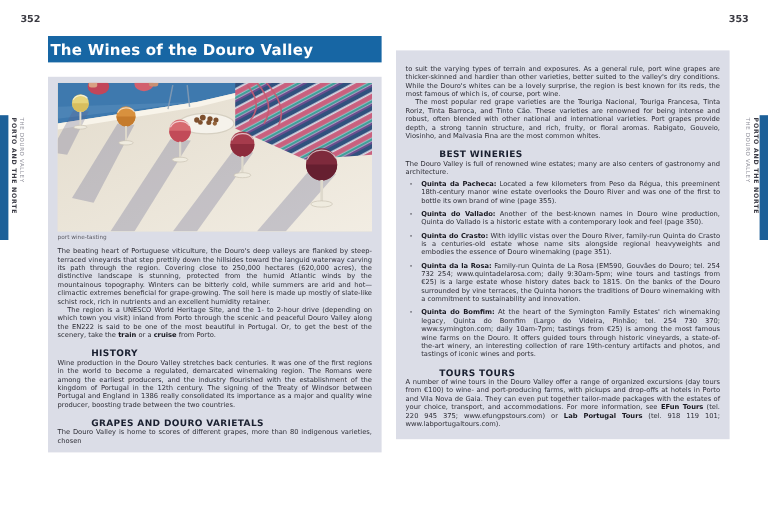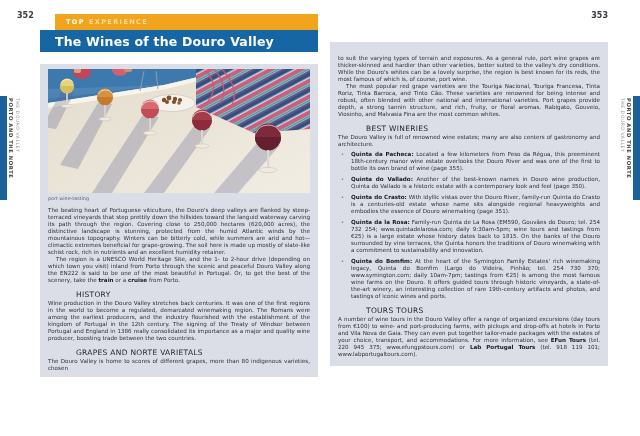--- a/index.html
+++ b/index.html
@@ -4,51 +4,51 @@
 <style>
   * { margin:0; padding:0; box-sizing:border-box; }
   html,body { background:#ffffff; }
   body { font-family:"DejaVu Sans","Liberation Sans",sans-serif; }
   #spread {
     position:relative; width:640px; height:436px; background:#ffffff;
     overflow:hidden;
   }
   .pagenum { position:absolute; top:11px; font-size:8px; font-weight:bold; color:#3a3a42; }
   #pagenum-left { left:17px; }
-  #pagenum-right { right:32px;text-align:center; }
+  #pagenum-right { right:16px;text-align:center; }
 
   
   .kicker-bar {
     position:absolute; left:55px; top:14px; width:263px; height:16px;
     background:#F2A41D; display:flex; align-items:center; padding-left:11px;
     font-size:6.5px; font-weight:bold; letter-spacing:1.4px;
   }
   .kicker-top { color:#ffffff; }
   .kicker-rest { color:#FBDCA2; margin-left:4px; }
   .title-bar {
     position:absolute; left:40px; top:30px; width:278px; height:22px;
-    background:#1766A4; display:flex; align-items:center; padding-left:15px;
+    background:#1766A4; display:flex; align-items:center; padding-left:2px;
   }
   .title-bar .title { color:#ffffff; font-size:12.5px; font-weight:bold; letter-spacing:0.2px; }
 
   .page-box {
     position:absolute; background:#DBDDE7;
   }
   #box-left  { left:40px;  top:64px; width:278px; height:313px; padding:5px 8px 0 8px; }
   #box-right { left:330px; top:42px; width:278px; height:324px; padding:13px 8px 0 8px; }
 
   .photo-wrap { width:262px; height:124px; overflow:hidden; background:#EAE4D8; }
   .caption { font-size:4.8px; color:#5d5d66; margin-top:3px; }
 
   .body-copy { margin-top:6px; font-size:5.6px; line-height:7px; color:#2e2e36; text-align:justify; }
   .para { text-indent:0; }
   .para.indent { text-indent:8px; }
   .b { font-weight:bold; color:#17171f; }
   h3.section {
-    font-size:7.5px; font-weight:normal; color:#1A2030; letter-spacing:0.3px;
+    font-size:7.5px; font-weight:bold; color:#1A2030; letter-spacing:0.3px;
     margin-top:7px; margin-bottom:2px;padding-left:28px;
   }
   .winery-list { margin-top:3px; }
   .winery-item { position:relative; padding-left:13px; margin-bottom:4px; font-size:5.6px; line-height:7px; text-align:justify; color:#2e2e36; }
   .winery-item::before { content:"•"; position:absolute; left:3px; top:0; color:#6b6b74; font-size:5px; }
 
   
   .tab { position:absolute; top:96px; height:125px; }
   #tab-left  { left:0; }
   #tab-right { right:0; }
@@ -67,24 +67,20 @@
   #tab-right .tab-section { right:15px; }
 </style>
 </head>
 <body>
 
 <div id="spread">
 
   <div class="pagenum" id="pagenum-left">352</div>
   <div class="pagenum" id="pagenum-right">353</div>
 
-  <div class="kicker-bar">
-    <span class="kicker-top">TOP</span>
-    <span class="kicker-rest">EXPERIENCE</span>
-  </div>
   <div class="title-bar">
     <span class="title">The Wines of the Douro Valley</span>
   </div>
 
   <div class="page-box" id="box-left">
     <div class="photo-wrap">
       <svg width="262" height="124" viewBox="0 0 262 124" xmlns="http://www.w3.org/2000/svg">
         <defs>
           <linearGradient id="tableGrad" x1="0" y1="0" x2="1" y2="1">
             <stop offset="0" stop-color="#E3DCCD"></stop>
@@ -180,21 +176,21 @@
     </div>
     <div class="caption">port wine-tasting</div>
 
     <div class="body-copy">
       <p class="para">The beating heart of Portuguese viticulture, the Douro's deep valleys are flanked by steep-terraced vineyards that step prettily down the hillsides toward the languid waterway carving its path through the region. Covering close to 250,000 hectares (620,000 acres), the distinctive landscape is stunning, protected from the humid Atlantic winds by the mountainous topography. Winters can be bitterly cold, while summers are arid and hot—climactic extremes beneficial for grape-growing. The soil here is made up mostly of slate-like schist rock, rich in nutrients and an excellent humidity retainer.</p>
       <p class="para indent"><span>The region is a UNESCO World Heritage Site, and the 1- to 2-hour drive (depending on which town you visit) inland from Porto through the scenic and peaceful Douro Valley along the EN222 is said to be one of the most beautiful in Portugal. Or, to get the best of the scenery, take the </span><span class="b">train</span><span> or a </span><span class="b">cruise</span><span> from Porto.</span></p>
 
       <h3 class="section">HISTORY</h3>
       <p class="para">Wine production in the Douro Valley stretches back centuries. It was one of the first regions in the world to become a regulated, demarcated winemaking region. The Romans were among the earliest producers, and the industry flourished with the establishment of the kingdom of Portugal in the 12th century. The signing of the Treaty of Windsor between Portugal and England in 1386 really consolidated its importance as a major and quality wine producer, boosting trade between the two countries.</p>
 
-      <h3 class="section">GRAPES AND NORTE VARIETALS</h3>
+      <h3 class="section">GRAPES AND DOURO VARIETALS</h3>
       <p class="para">The Douro Valley is home to scores of different grapes, more than 80 indigenous varieties, chosen</p>
     </div>
   </div>
 
   <div class="page-box" id="box-right">
     <div class="body-copy" style="margin-top:0">
       <p class="para">to suit the varying types of terrain and exposures. As a general rule, port wine grapes are thicker-skinned and hardier than other varieties, better suited to the valley's dry conditions. While the Douro's whites can be a lovely surprise, the region is best known for its reds, the most famous of which is, of course, port wine.</p>
       <p class="para indent">The most popular red grape varieties are the Touriga Nacional, Touriga Francesa, Tinta Roriz, Tinta Barroca, and Tinto Cão. These varieties are renowned for being intense and robust, often blended with other national and international varieties. Port grapes provide depth, a strong tannin structure, and rich, fruity, or floral aromas. Rabigato, Gouveio, Viosinho, and Malvasia Fina are the most common whites.</p>
 
       <h3 class="section">BEST WINERIES</h3>

